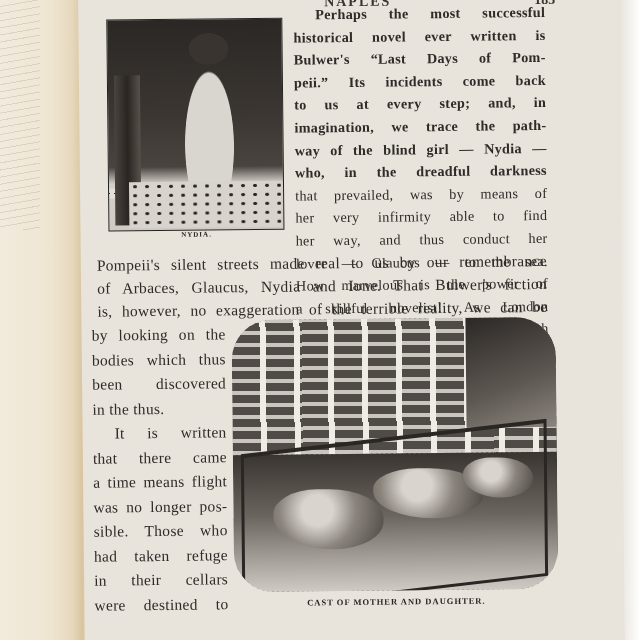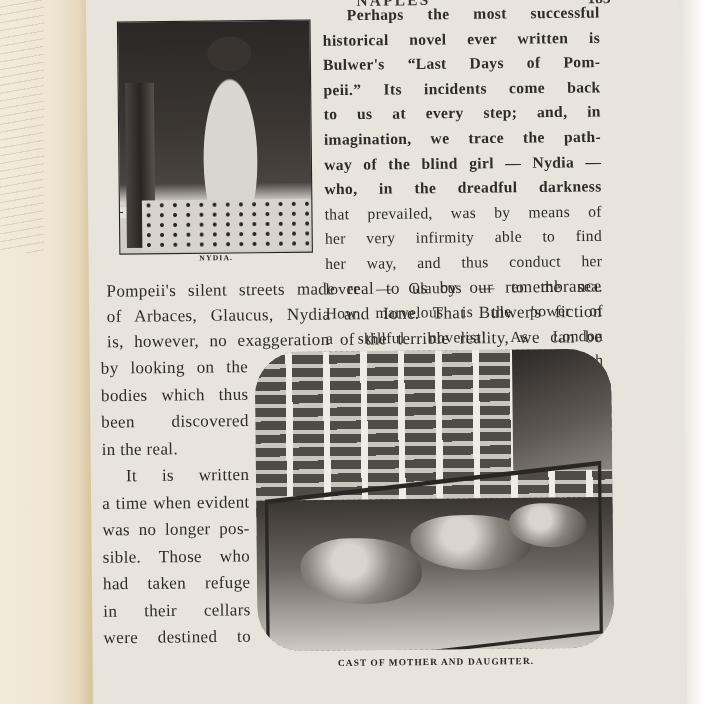--- a/index.html
+++ b/index.html
@@ -154,23 +154,24 @@
   <div class="text-block full">
     <span class="line">Pompeii's silent streets made real to us by our remembrance</span>
     <span class="line">of Arbaces, Glaucus, Nydia and Ione.  That Bulwer's fiction</span>
     <span class="line">is, however, no exaggeration of the terrible reality, we can be</span>
   </div>
 
   <div class="text-block narrow">
     <span class="line">by looking on the</span>
     <span class="line">bodies which thus</span>
     <span class="line">been  discovered</span>
-    <span class="line" style="text-align-last:left">in the real.</span>
+    <span class="line" style="text-align-last:left">in the thus.</span>
     <span class="line" style="padding-left:22px">It is written</span>
-    <span class="line">a time when evident</span>
+    <span class="line">that there came</span>
+    <span class="line">a time means flight</span>
     <span class="line">was no longer pos-</span>
     <span class="line">sible.  Those who</span>
     <span class="line">had taken refuge</span>
     <span class="line">in their cellars</span>
     <span class="line">were destined to</span>
 
   </div>
 
   <div class="fig-museum">
     <div class="photo" title="Museum gallery with glass display case containing plaster casts of bodies, shelves of artifacts behind">

